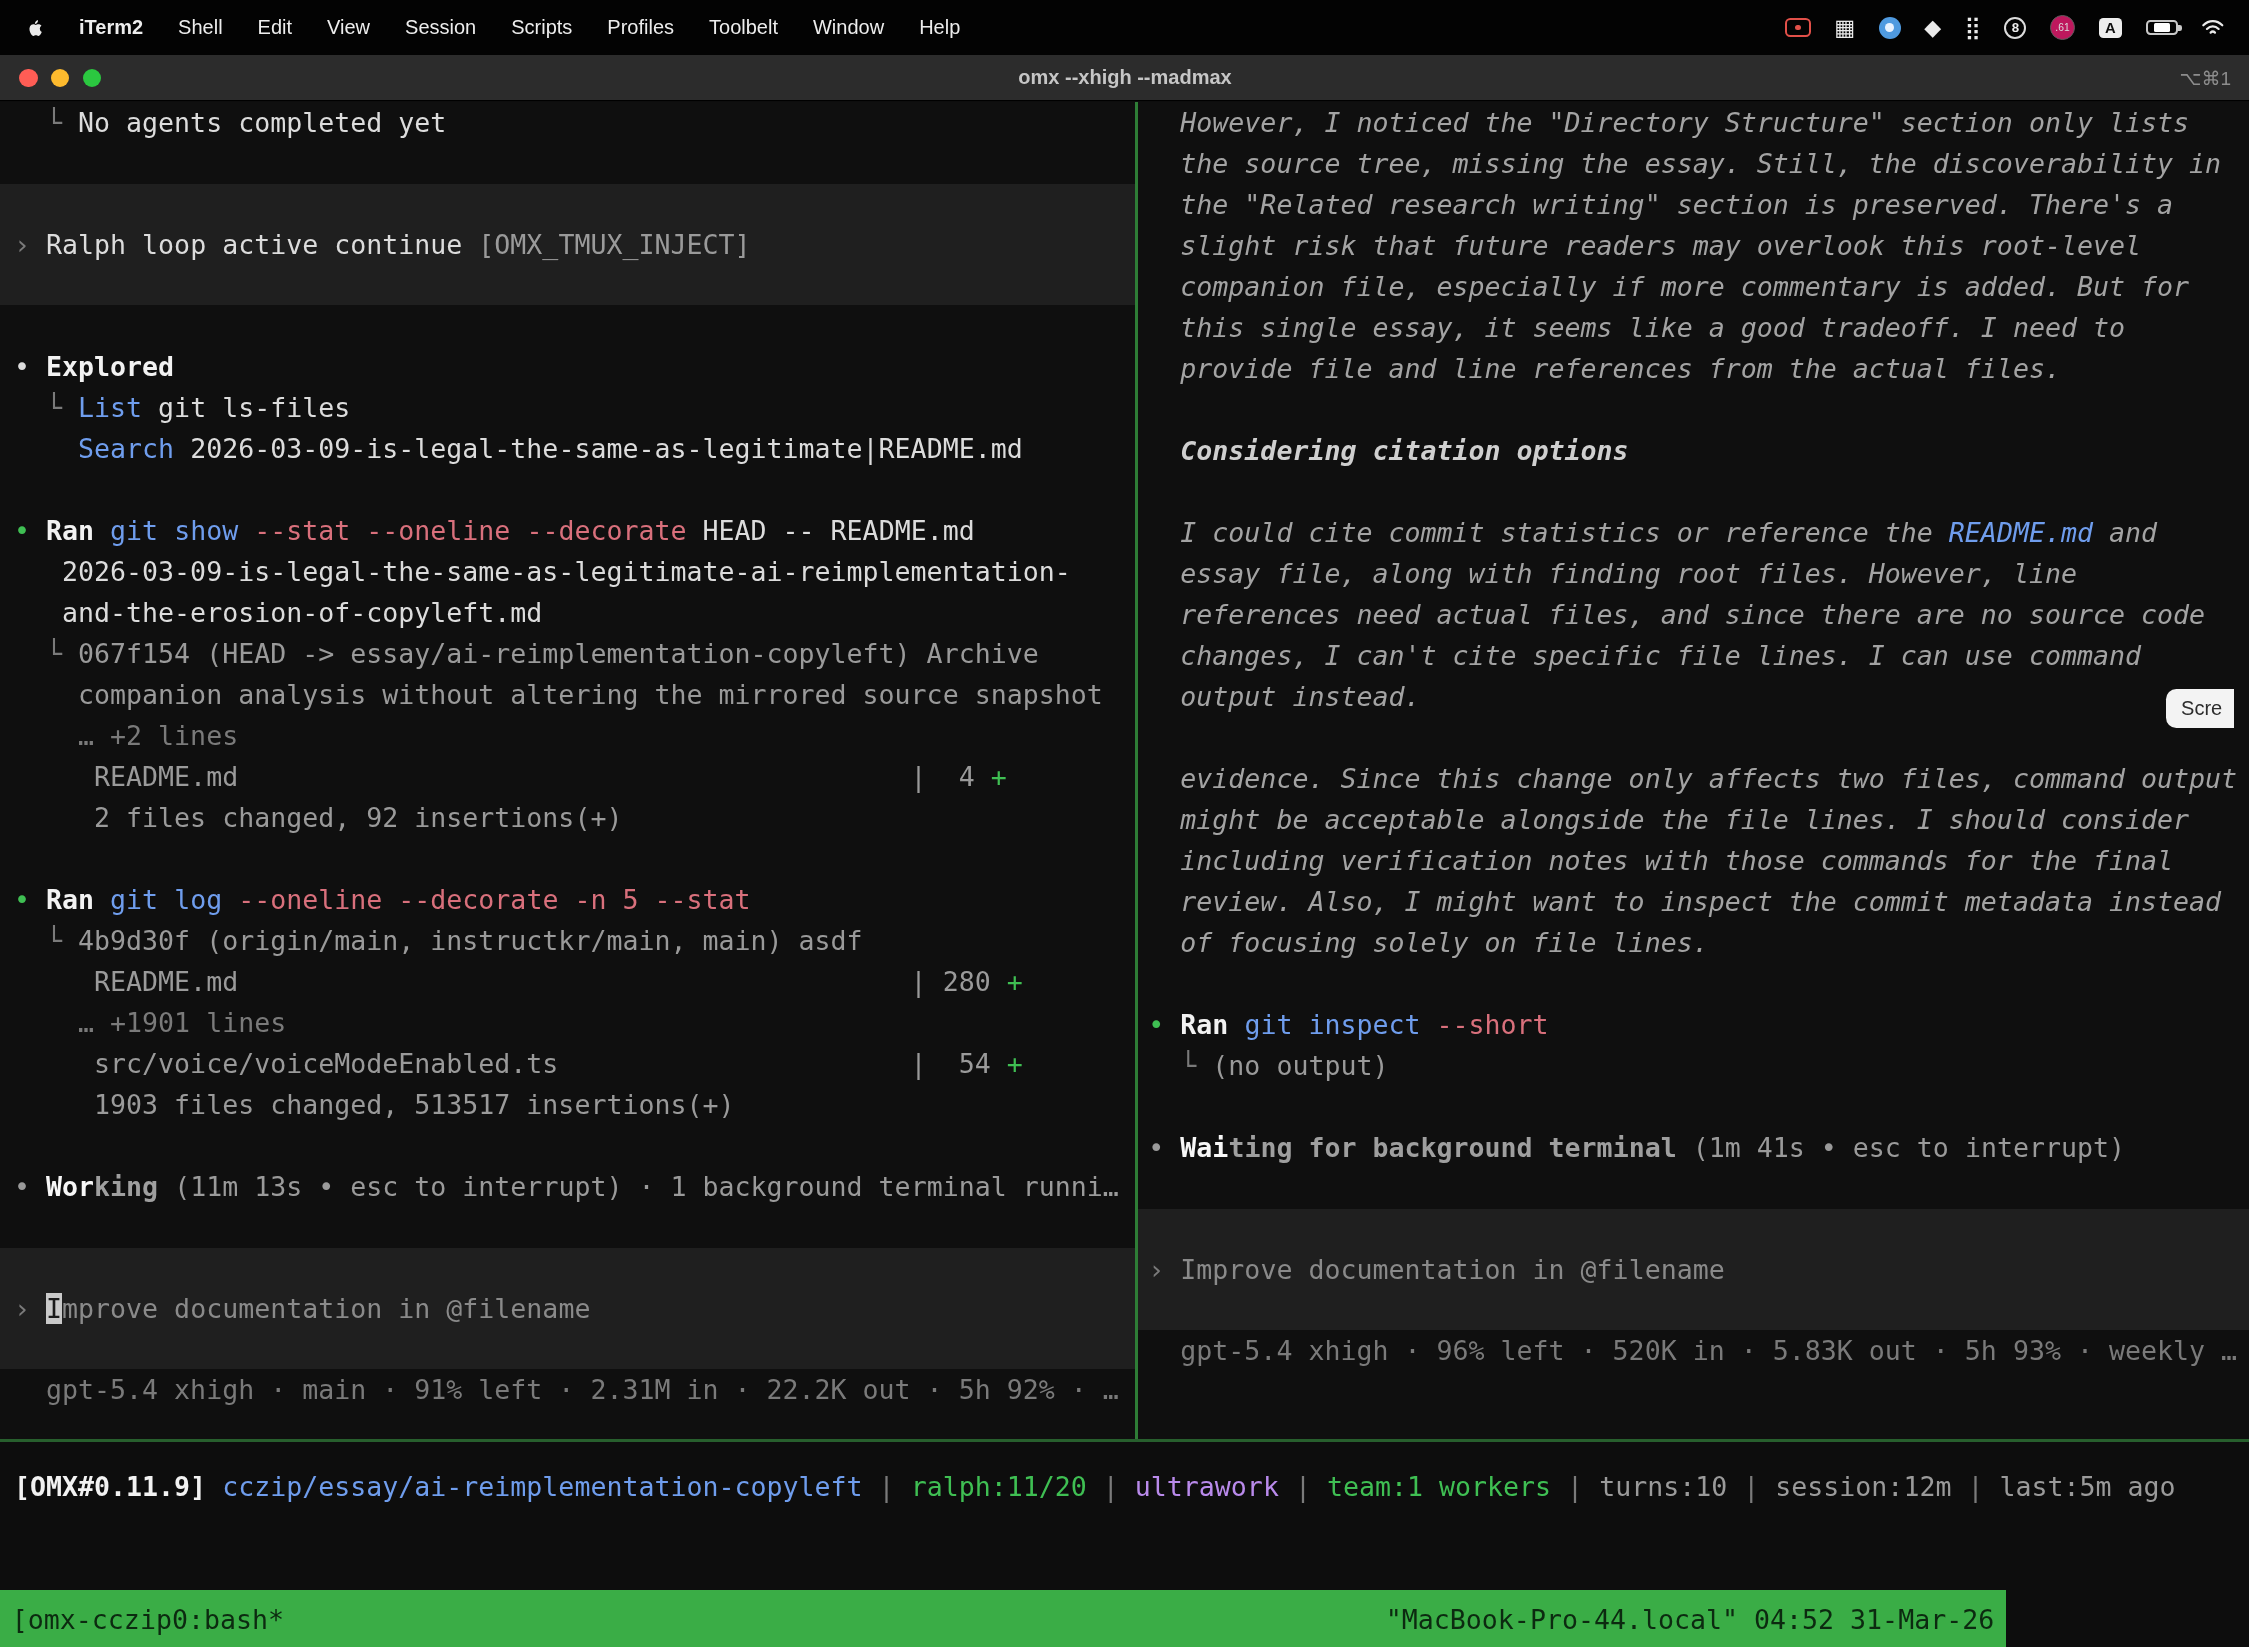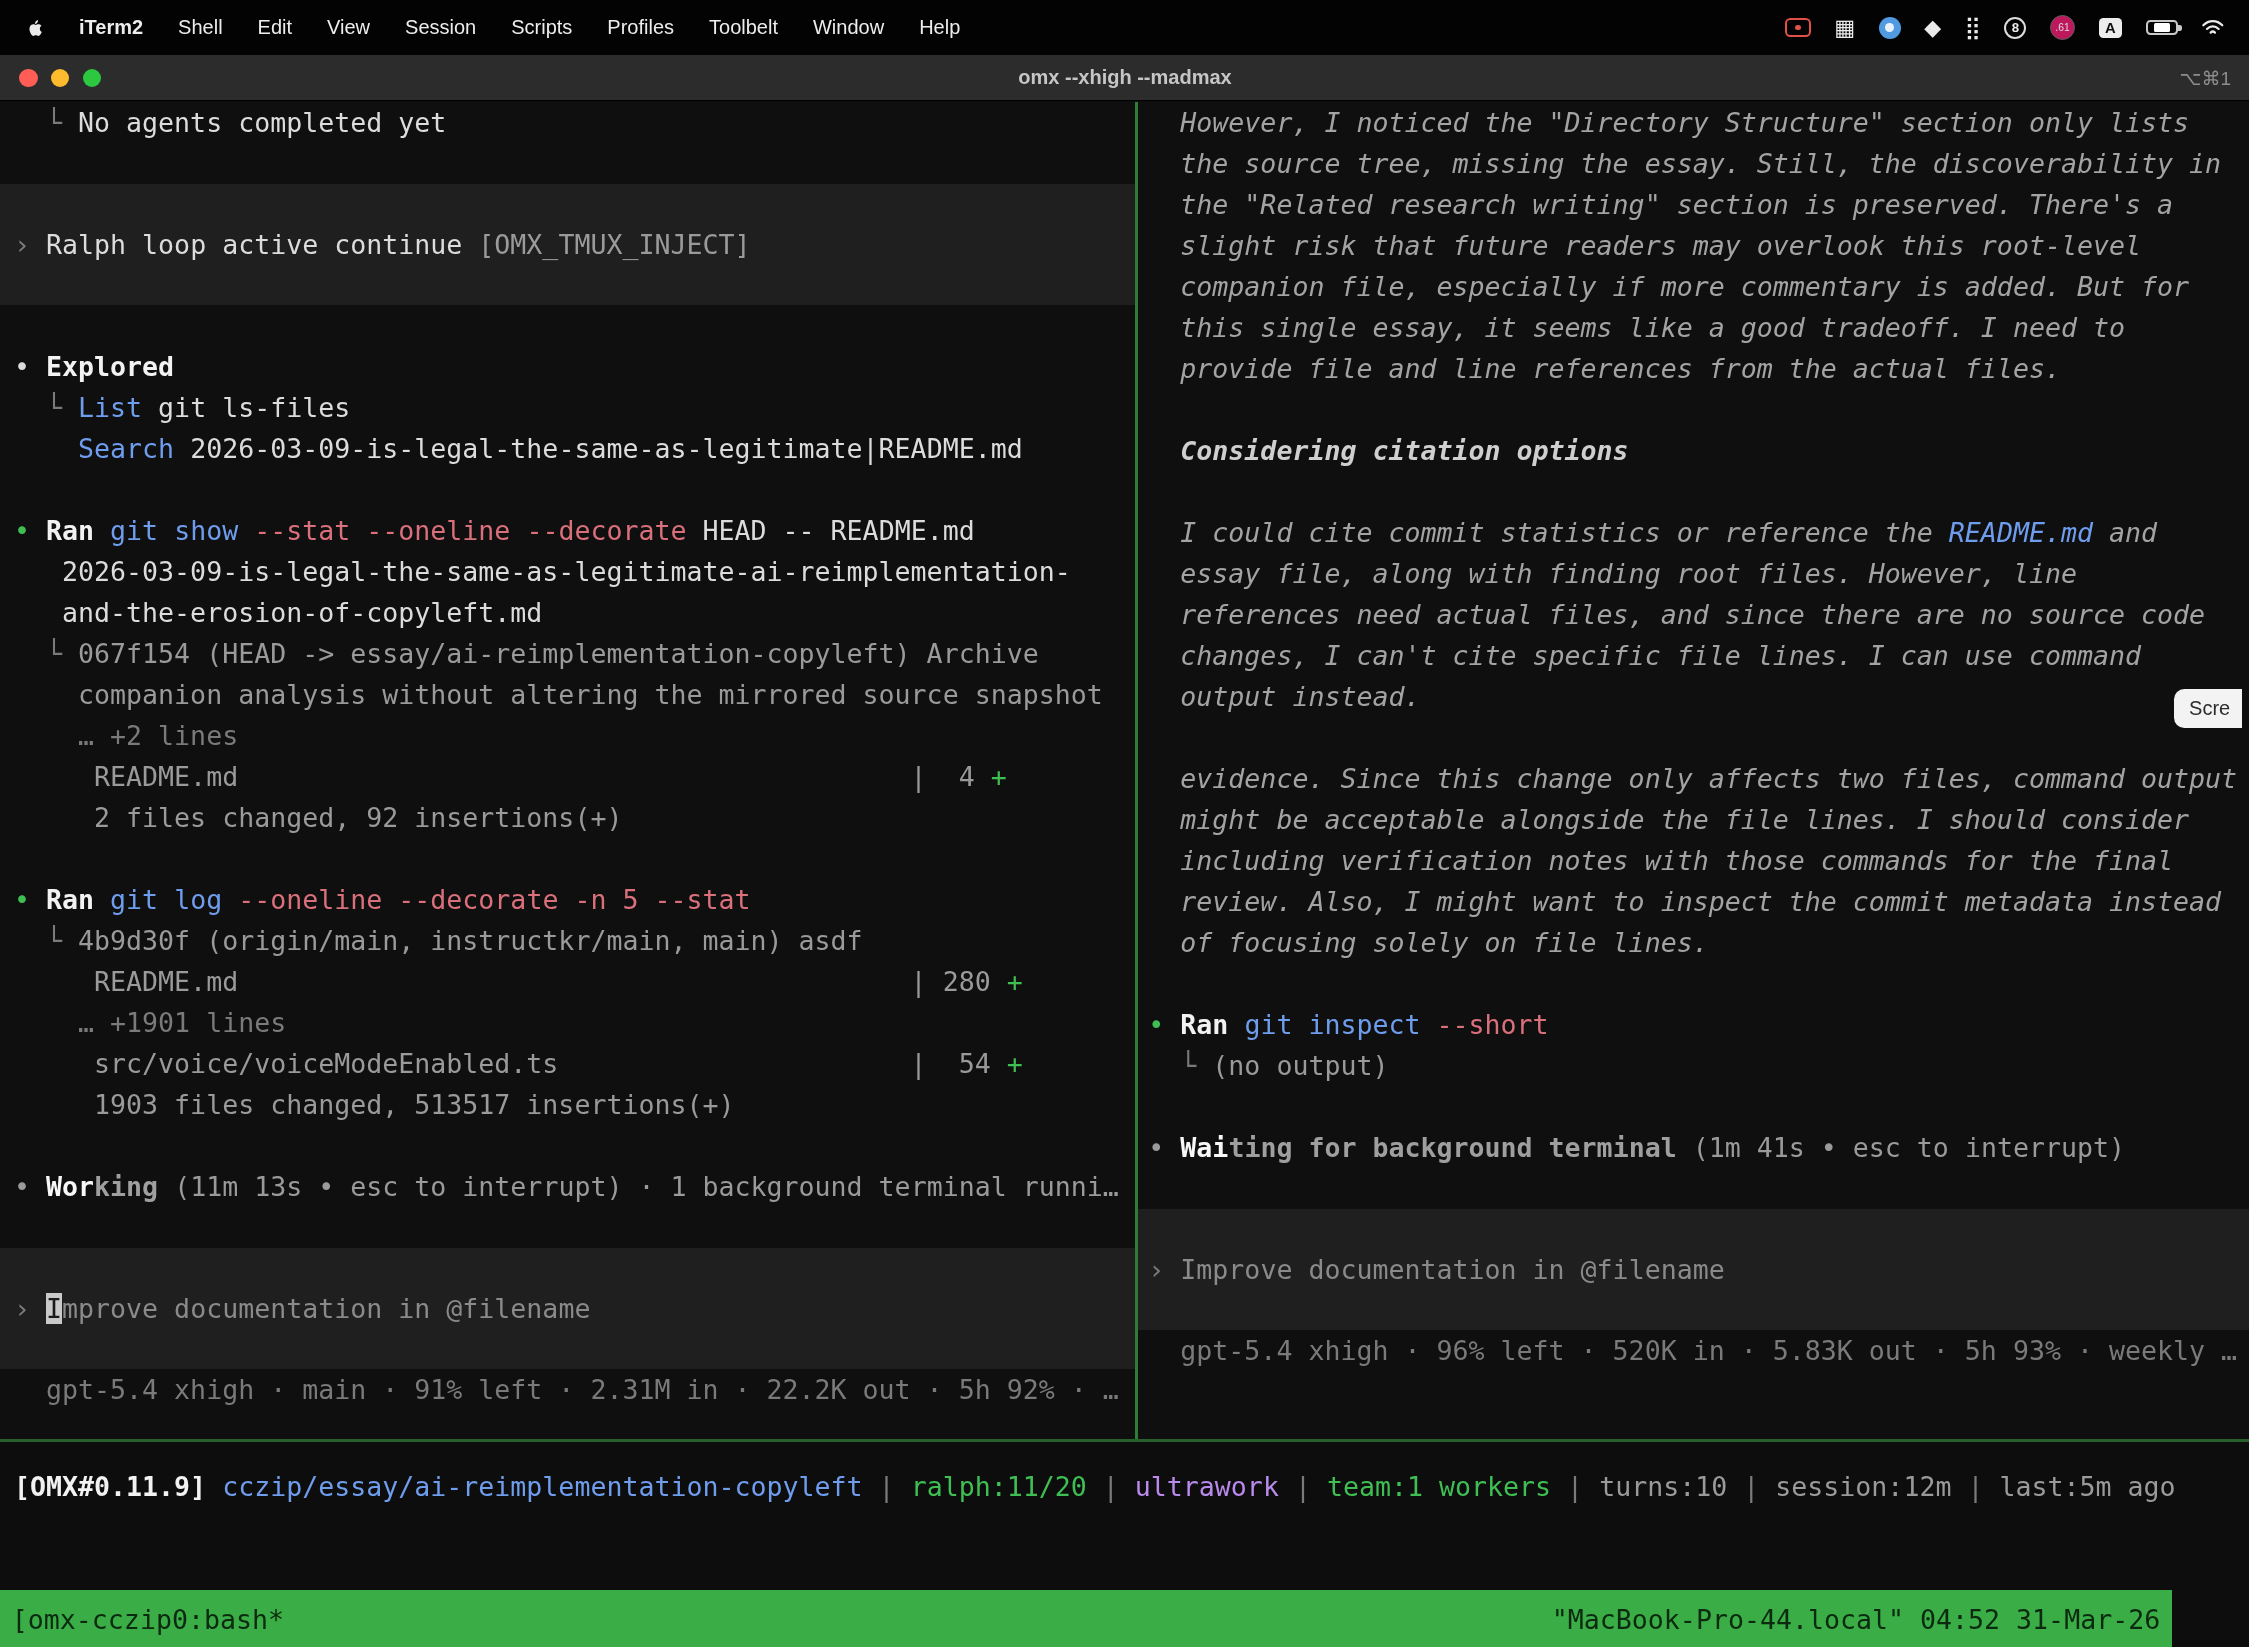--- a/index.html
+++ b/index.html
@@ -70,25 +70,25 @@
   .c-it{color:#a3a3a3;font-style:italic;}
   .c-itb{color:#cfcfcf;font-style:italic;font-weight:700;}
   .c-itbl{color:#6f9ded;font-style:italic;}
   .c-shw{color:#f7f7f7;font-weight:700;}
   .c-shg{color:#9f9f9f;font-weight:700;}
   .c-cur{background:#c9c9c9;color:#1a1a1a;}
   .c-ph{color:#8a8a8a;}
 
   
   .omx-line{position:absolute;left:14px;top:1466px;font-size:26.6px;line-height:41px;white-space:pre;}
-  .tmux-bar{position:absolute;left:0;bottom:0;width:2172px;height:58px;background:#3aad46;
+  .tmux-bar{position:absolute;left:0;bottom:0;width:2006px;height:58px;background:#3aad46;
     color:#0c2a10;display:flex;align-items:center;justify-content:space-between;
     box-sizing:border-box;padding:0 11.8px;font-size:26.6px;white-space:pre;}
 
-  .scre-chip{position:absolute;right:8px;top:689px;background:#f3f3f3;color:#2d2d2d;
+  .scre-chip{position:absolute;right:16px;top:689px;background:#f3f3f3;color:#2d2d2d;
     font:20px "Liberation Sans",sans-serif;padding:8px 11.8px 8px 14.8px;
     border-radius:10.3px 0 0 10.3px;}
 </style>
 </head>
 <body>
 
 <div class="menubar">
   <div class="menu-left">
     <span class="apple">
       <svg width="19" height="22" viewBox="0 0 24 24">

